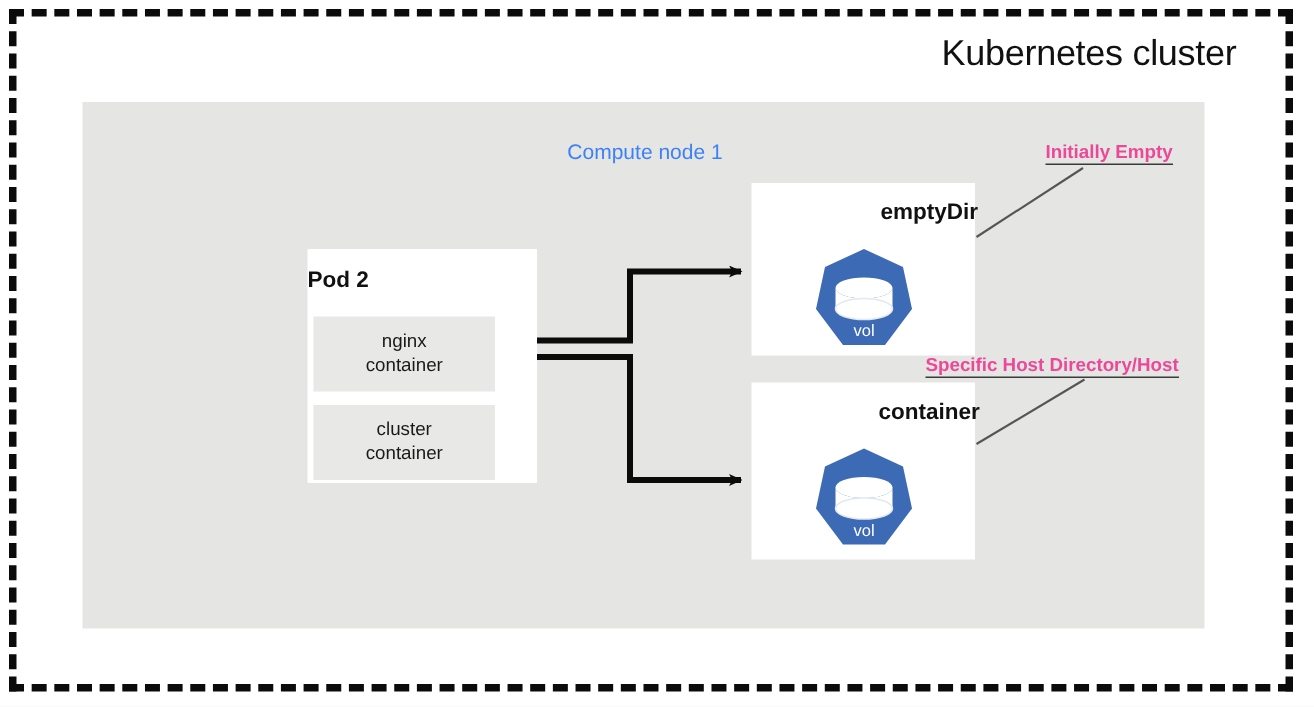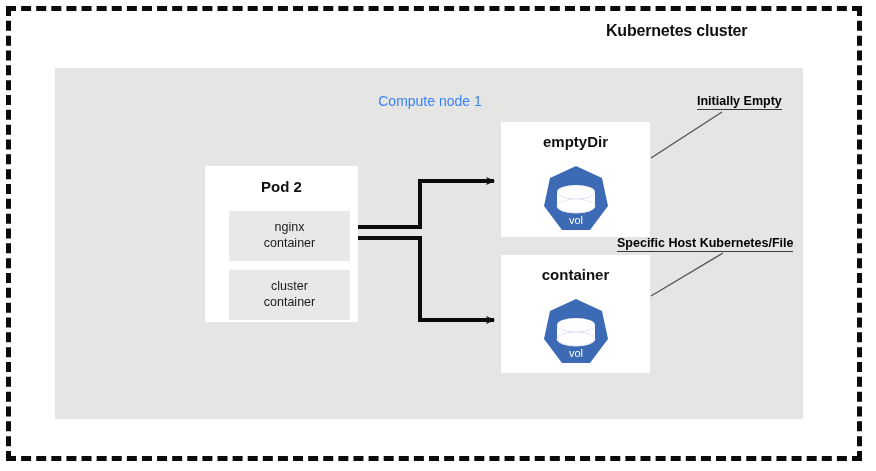--- a/index.html
+++ b/index.html
@@ -27,22 +27,23 @@
     border: 5px dashed #0b0b0b;
     box-sizing: border-box;
     background: transparent;
   }
   
   .cluster-title {
     position: absolute;
     left: 606px;
     top: 22px;
     width: 240px;
-    font-size: 16px;
-    font-weight: 700;
+    text-align: center;
+    font-size: 24px;
+    font-weight: 400;
     color: #111111;
     letter-spacing: -0.2px;
     white-space: nowrap;
   }
   
   .compute-node {
     position: absolute;
     left: 55px;
     top: 68px;
     width: 748px;
@@ -66,28 +67,28 @@
     top: 166px;
     width: 153px;
     height: 156px;
     background: #ffffff;
   }
   .pod-title {
     position: absolute;
     left: 0;
     top: 12px;
     width: 100%;
-    text-align: center;
+    text-align: left;
     font-size: 15px;
     font-weight: 700;
     color: #111111;
   }
   .container-box {
     position: absolute;
-    left: 24px;
+    left: 4px;
     width: 121px;
     background: #e8e8e7;
     text-align: center;
     font-size: 12.5px;
     line-height: 16px;
     color: #1a1a1a;
     padding: 8px 0 9px 0;
     box-sizing: border-box;
   }
   .container-box.nginx { top: 45px; height: 50px; }
@@ -105,35 +106,36 @@
   .vol-box.hostpath { top: 255px; height: 118px; }
   .vol-title {
     position: absolute;
     left: 0;
     top: 11px;
     width: 100%;
     text-align: center;
     font-size: 15px;
     font-weight: 700;
     color: #111111;
+    padding-left: 44px;
   }
   .vol-icon-wrap {
     position: absolute;
     left: 50%;
     transform: translateX(-50%);
     top: 42px;
     width: 72px;
     height: 70px;
   }
   
   .annotation {
     position: absolute;
     font-size: 12.5px;
     font-weight: 700;
-    color: #000000;
+    color: #ec4899;
     white-space: nowrap;
     border-bottom: 1.5px solid #3a3a3a;
     padding-bottom: 1px;
   }
   .annotation.initially-empty { left: 697px; top: 94px; }
   .annotation.specific-host  { left: 617px; top: 236px; }
 
   svg.overlay {
     position: absolute;
     left: 0;
@@ -206,15 +208,15 @@
         <ellipse cx="36" cy="28" rx="19" ry="7" fill="#ffffff"></ellipse>
         <path d="M17,28 L17,42 A19,7 0 0 0 55,42 L55,28 A19,7 0 0 1 17,28 Z" fill="#ffffff"></path>
         <ellipse cx="36" cy="42" rx="19" ry="7" fill="#ffffff" stroke="#e3e8f1" stroke-width="1"></ellipse>
         <text x="36" y="60" text-anchor="middle" font-family="Liberation Sans, sans-serif" font-size="11" fill="#ffffff">vol</text>
       </svg>
     </div>
   </div>
 
   <div class="annotation initially-empty">Initially Empty</div>
 
-  <div class="annotation specific-host">Specific Host Kubernetes/File</div>
+  <div class="annotation specific-host">Specific Host Directory/Host</div>
 
 </div>
 
 </body></html>

